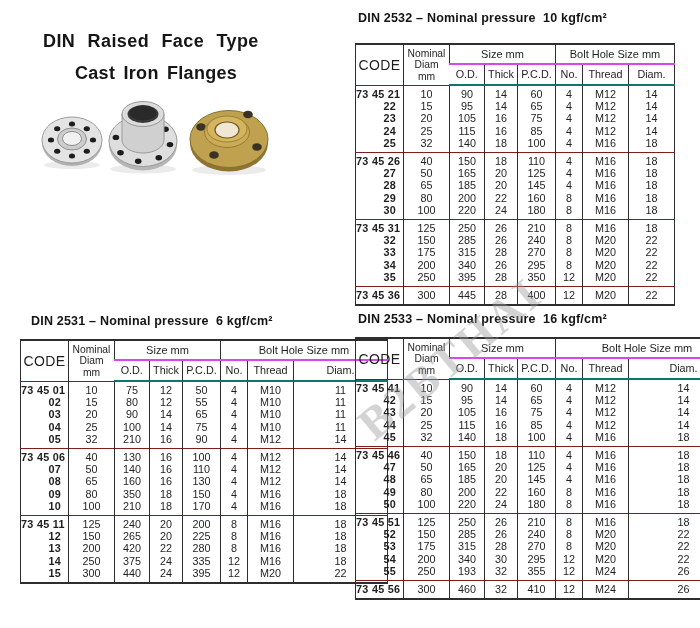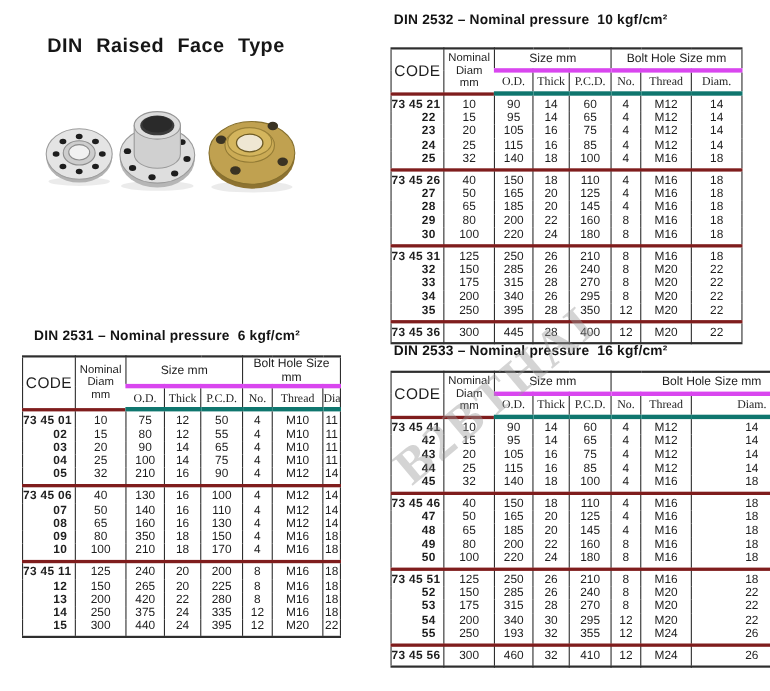--- a/index.html
+++ b/index.html
@@ -36,21 +36,21 @@
     font-size:46px; font-weight:bold; letter-spacing:3px;
     color:#9b9b9b; opacity:.42;
     transform:rotate(-40deg);
     pointer-events:none; z-index:6;
     white-space:nowrap;
   }
 
   
   .tbl { position:absolute; z-index:2; }
   .tbl-2532 { left:355px; top:10px;  width:320px; }
-  .tbl-2531 { left:20px;  top:297px; width:290px; }
+  .tbl-2531 { left:20px;  top:313px; width:368px; }
   .tbl-2533 { left:355px; top:311px; width:384px; }
   .tbl-title {
     font-size:12.5px; font-weight:bold; line-height:16px;
     white-space:pre; color:#141414; letter-spacing:.2px;
   }
   .tbl-2532 .tbl-title { margin-left:3px;  margin-bottom:17px; }
   .tbl-2531 .tbl-title { margin-left:11px; margin-bottom:10px; }
   .tbl-2533 .tbl-title { margin-left:3px;  margin-bottom:10px; }
 
   table {
@@ -68,41 +68,42 @@
   col.c-thread{ width:46px; }
 
   th, td {
     border-left:1px solid #2e2e2e;
     text-align:center; font-weight:normal;
     line-height:12.2px; overflow:hidden;
   }
   th:first-child, td:first-child { border-left:none; }
 
   thead tr:first-child th { height:20px; }
-  thead tr:last-child  th { height:21px; border-bottom:4px solid #0f766e;font-family:Liberation Serif, serif; }
+  thead tr:last-child  th { height:21px; border-bottom:2px solid #0f766e; }
   .h-code    { font-size:14px; letter-spacing:.4px; }
   .h-nominal { font-size:10.3px; line-height:11.5px; white-space:pre-line; }
-  .h-group   { font-size:11px; border-bottom:4px solid #d946ef; }
+  .h-group   { font-size:11px; border-bottom:2px solid #d946ef; }
   .h-sub     { font-size:10.8px; }
 
-  tbody { border-top:3px solid #7f1d1d; }
+  tbody { border-top:1px solid #7f1d1d; }
   tbody td { padding:0; }
   tbody tr:first-child td { padding-top:2px; }
   tbody tr:last-child  td { padding-bottom:3px; }
   td.code-cell {
     text-align:right; padding-right:7px;
     font-weight:bold; letter-spacing:.3px; white-space:pre;
   }
 </style>
 </head>
 <body>
 
 <div class="page">
 
   <div class="heading1">DIN Raised Face Type</div>
+  <div class="heading2">Cast Iron Flanges</div>
 
   <svg class="flange-photos" viewBox="0 0 280 88">
 
     <ellipse cx="44" cy="69" rx="28" ry="4" fill="rgba(0,0,0,0.08)"></ellipse>
     <ellipse cx="115" cy="73" rx="33" ry="4.5" fill="rgba(0,0,0,0.08)"></ellipse>
     <ellipse cx="201" cy="74" rx="37" ry="5" fill="rgba(0,0,0,0.08)"></ellipse>
 
     <g>
       <ellipse cx="44" cy="47" rx="30" ry="23" fill="#b2b2b2"></ellipse>
       <ellipse cx="44" cy="44" rx="30" ry="23" fill="#e4e4e4" stroke="#9d9d9d" stroke-width="1"></ellipse>

